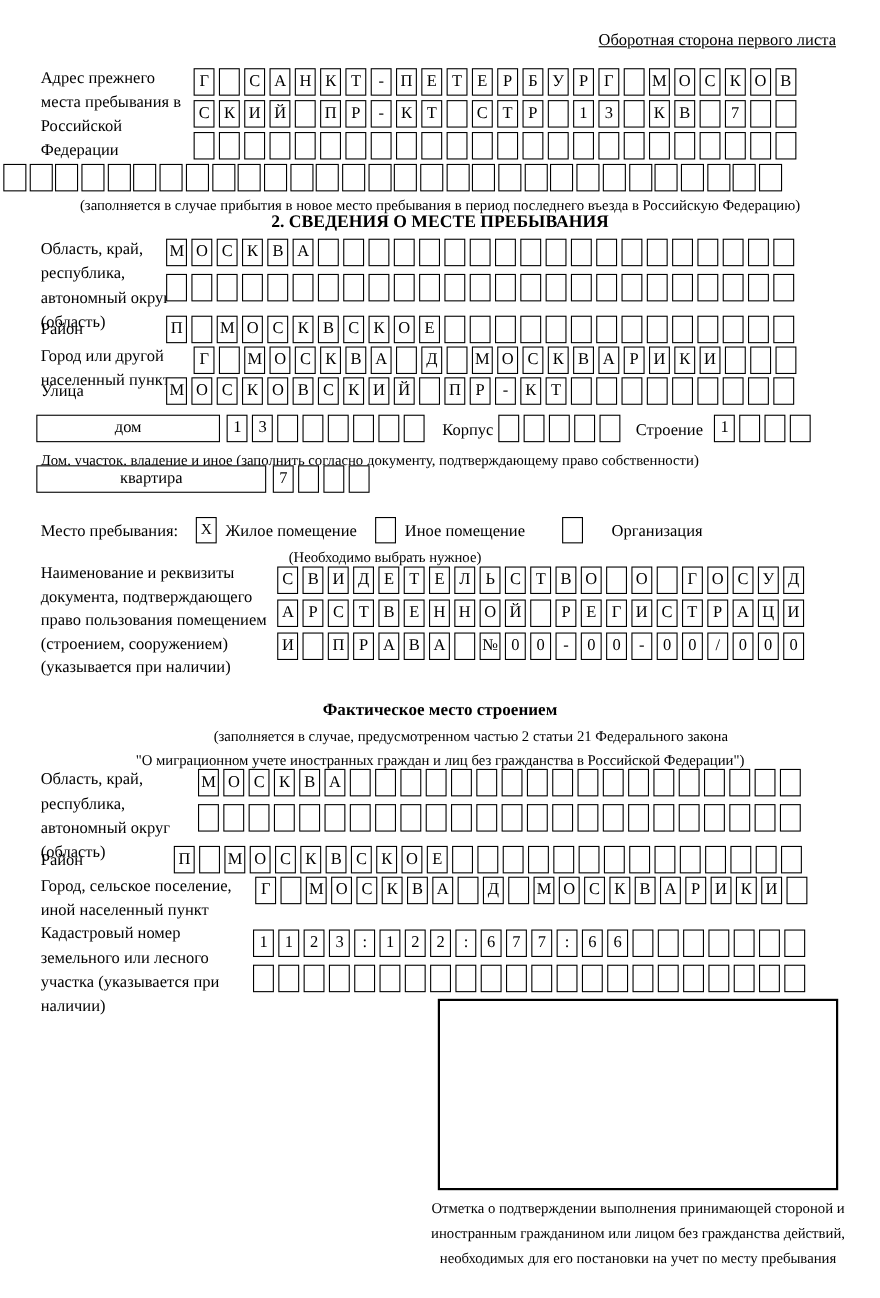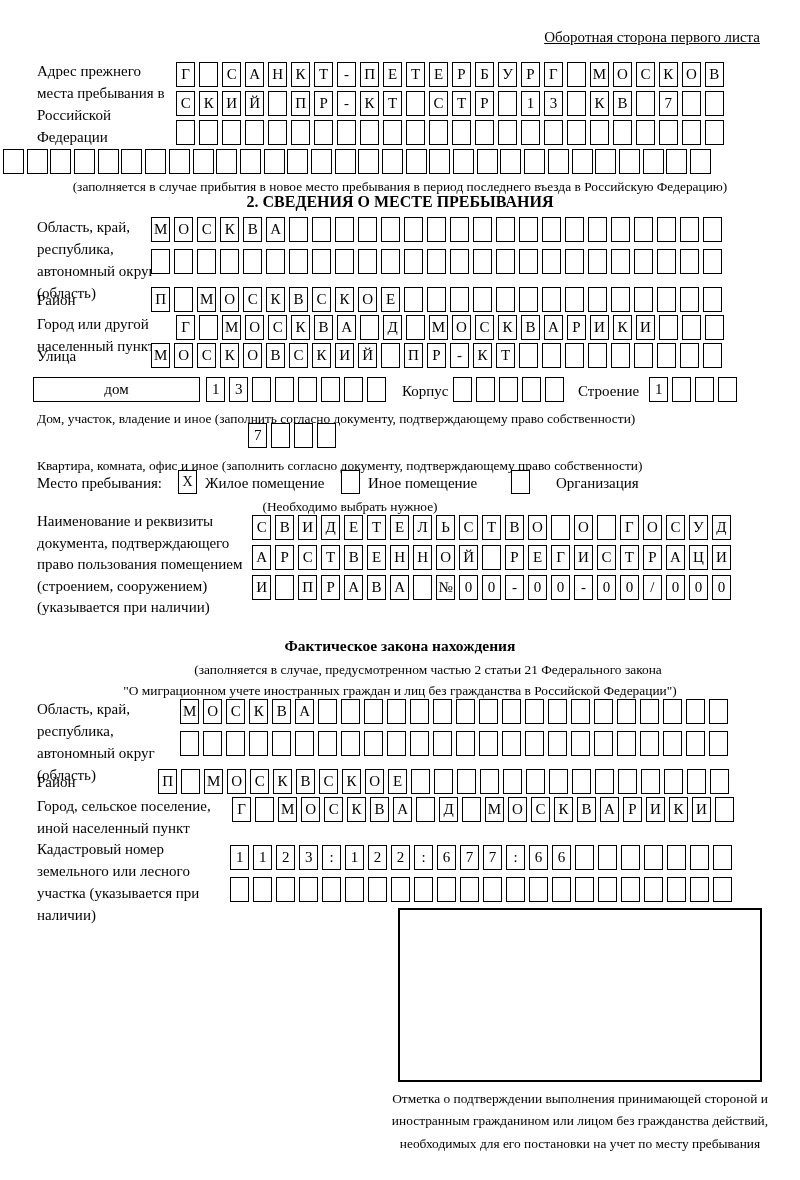--- a/index.html
+++ b/index.html
@@ -307,27 +307,27 @@
     </div>
   <div class="lbl" style="left:578px;top:380px;">Строение</div>
   <div class="cellrow" style="left:649px;top:377px;">
       <span class="cell">1</span>
       <span class="cell"></span>
       <span class="cell"></span>
       <span class="cell"></span>
     </div>
   <div class="note" style="left:37px;top:408px;">Дом, участок, владение и иное (заполнить согласно документу, подтверждающему право собственности)</div>
 
+  <div class="namedbox" style="left:33px;top:423px;width:207px;">квартира</div>
   <div class="cellrow" style="left:248px;top:423px;">
       <span class="cell">7</span>
       <span class="cell"></span>
       <span class="cell"></span>
       <span class="cell"></span>
     </div>
-  <div class="note" style="left:37px;top:455px;">Квартира, комната, офис и иное (заполнить согласно документу, подтверждающему право собственности)</div>
 
   <div class="lbl" style="left:37px;top:472px;">Место пребывания:</div>
   <div class="chk" style="left:178px;top:470px;">X</div>
   <div class="lbl" style="left:205px;top:472px;text-align:right;">Жилое помещение</div>
   <div class="chk" style="left:341px;top:470px;"></div>
   <div class="lbl" style="left:368px;top:472px;">Иное помещение</div>
   <div class="chk" style="left:511px;top:470px;"></div>
   <div class="lbl" style="left:556px;top:472px;">Организация</div>
   <div class="note" style="left:140px;top:496px;width:420px;text-align:center;">(Необходимо выбрать нужное)</div>
 
@@ -395,21 +395,21 @@
       <span class="cell">0</span>
       <span class="cell">-</span>
       <span class="cell">0</span>
       <span class="cell">0</span>
       <span class="cell">/</span>
       <span class="cell">0</span>
       <span class="cell">0</span>
       <span class="cell">0</span>
     </div>
 
-  <div class="title center" style="top:637px;font-size:15.5px;">Фактическое закона нахождения</div>
+  <div class="title center" style="top:637px;font-size:15.5px;">Фактическое место строением</div>
   <div class="note center" style="top:659px;margin-left:28px;">(заполняется в случае, предусмотренном частью 2 статьи 21 Федерального закона</div>
   <div class="note center" style="top:680px;">"О миграционном учете иностранных граждан и лиц без гражданства в Российской Федерации")</div>
 
   <div class="lbl" style="left:37px;top:698px;width:142px;">Область, край, республика, автономный округ (область)</div>
   <div class="cellrow" style="left:180px;top:699px;">
       <span class="cell">М</span>
       <span class="cell">О</span>
       <span class="cell">С</span>
       <span class="cell">К</span>
       <span class="cell">В</span>

